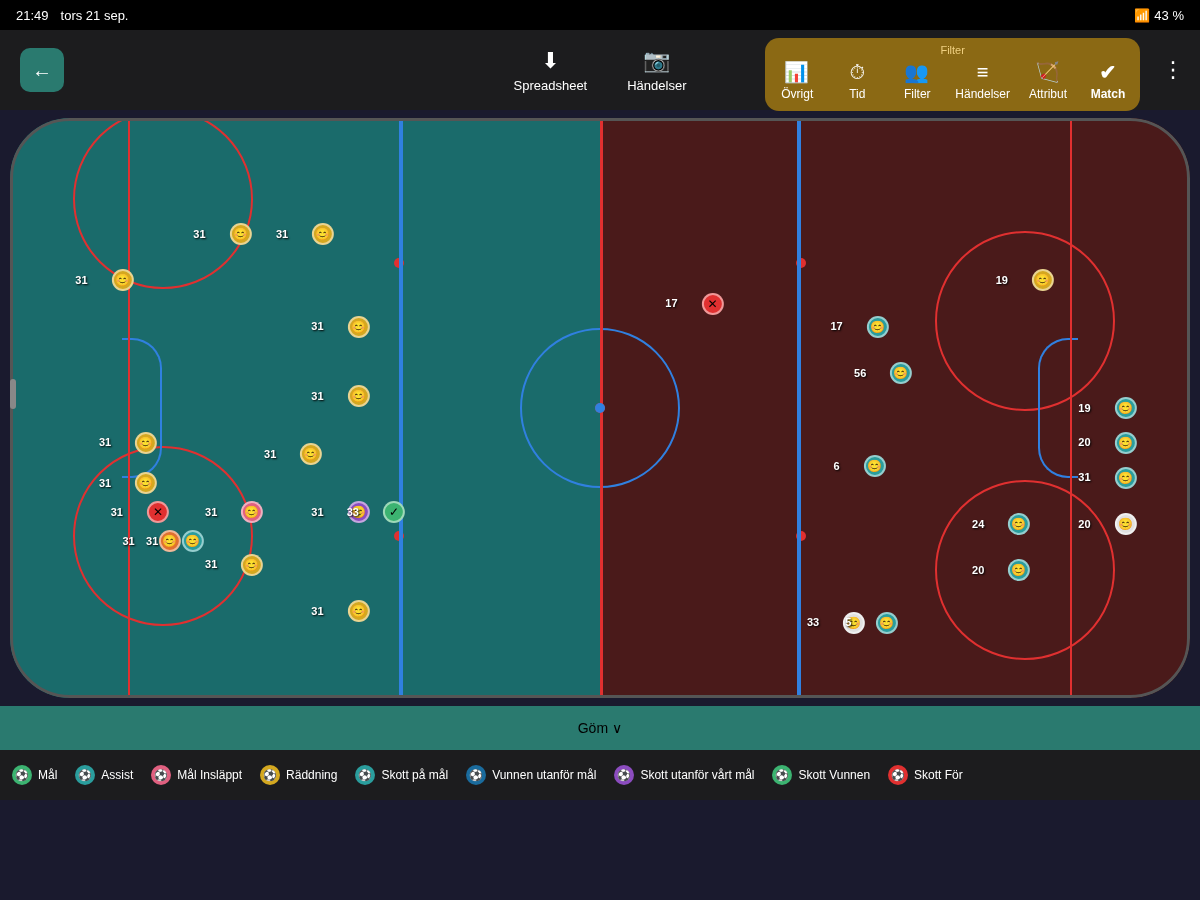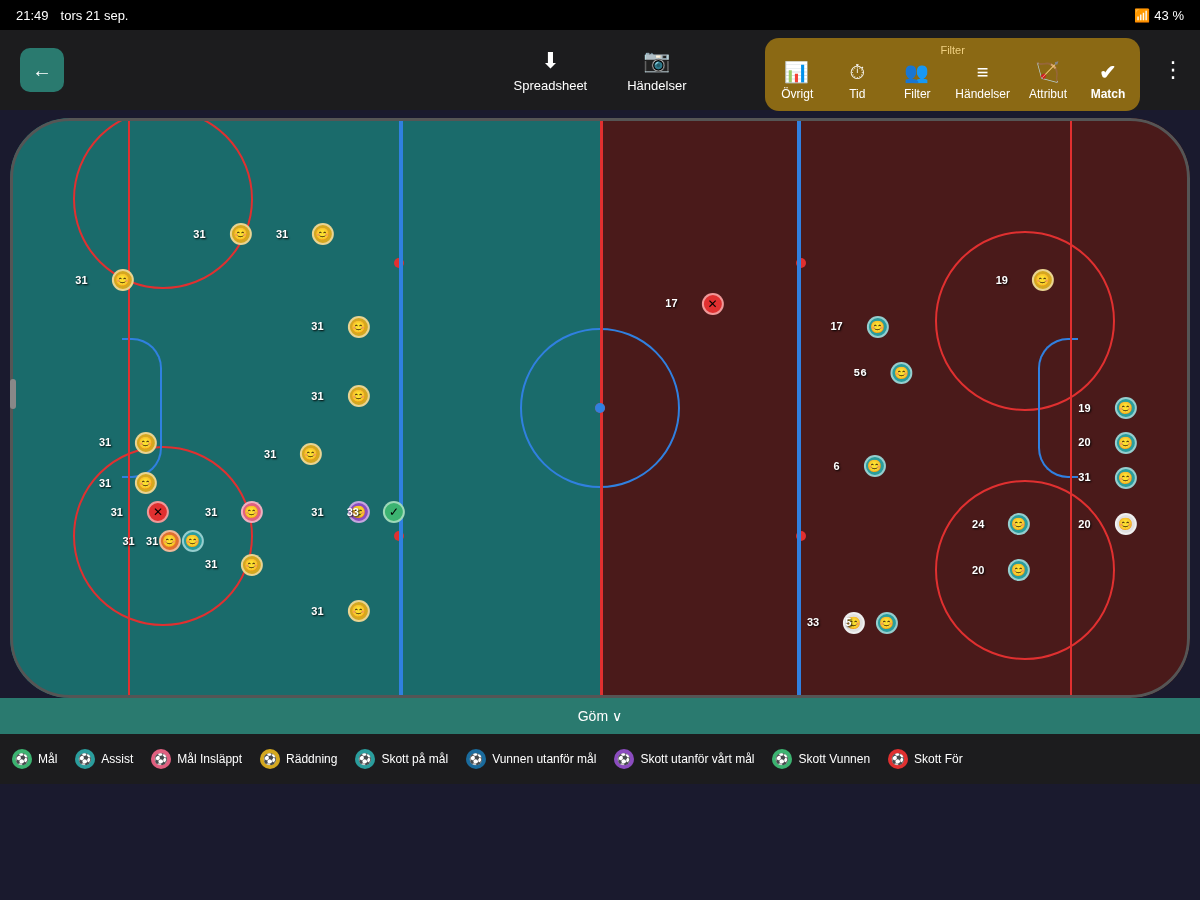--- a/index.html
+++ b/index.html
@@ -273,30 +273,30 @@
     .player-token.teal { background: #2a9d9d; }
     .player-token.green { background: #3cb371; }
     .player-token.red { background: #e03030; }
     .player-token.orange { background: #e07030; }
     .player-token.purple { background: #8b4cbf; }
     .player-token.white { background: #e0e0e0; }
     .player-token.pink { background: #e06080; }
 
     
     .hide-bar {
-      height: 36px;
+      height: 44px;
       background: #2a7a6f;
       display: flex;
       align-items: center;
       justify-content: center;
       cursor: pointer;
-      color: #ffffff;
+      color: #000000;
       font-size: 14px;
       font-weight: 500;
-      margin-top: 0;
+      margin-top: 8px;
     }
 
     
     .legend-bar {
       height: 50px;
       background: #1c1c1e;
       display: flex;
       align-items: center;
       padding: 0 12px;
       gap: 18px;
@@ -500,21 +500,21 @@
     </div>
 
     <div class="player" style="left:58%;top:32%;">
       <span class="player-number">17</span>
       <div class="player-token red">✕</div>
     </div>
     <div class="player" style="left:72%;top:36%;">
       <span class="player-number">17</span>
       <div class="player-token teal">😊</div>
     </div>
-    <div class="player" style="left:74%;top:44%;font-family:Liberation Mono, monospace;">
+    <div class="player" style="left:74%;top:44%;">
       <span class="player-number">56</span>
       <div class="player-token teal">😊</div>
     </div>
     <div class="player" style="left:86%;top:28%;">
       <span class="player-number">19</span>
       <div class="player-token yellow">😊</div>
     </div>
     <div class="player" style="left:93%;top:50%;">
       <span class="player-number">19</span>
       <div class="player-token teal">😊</div>

